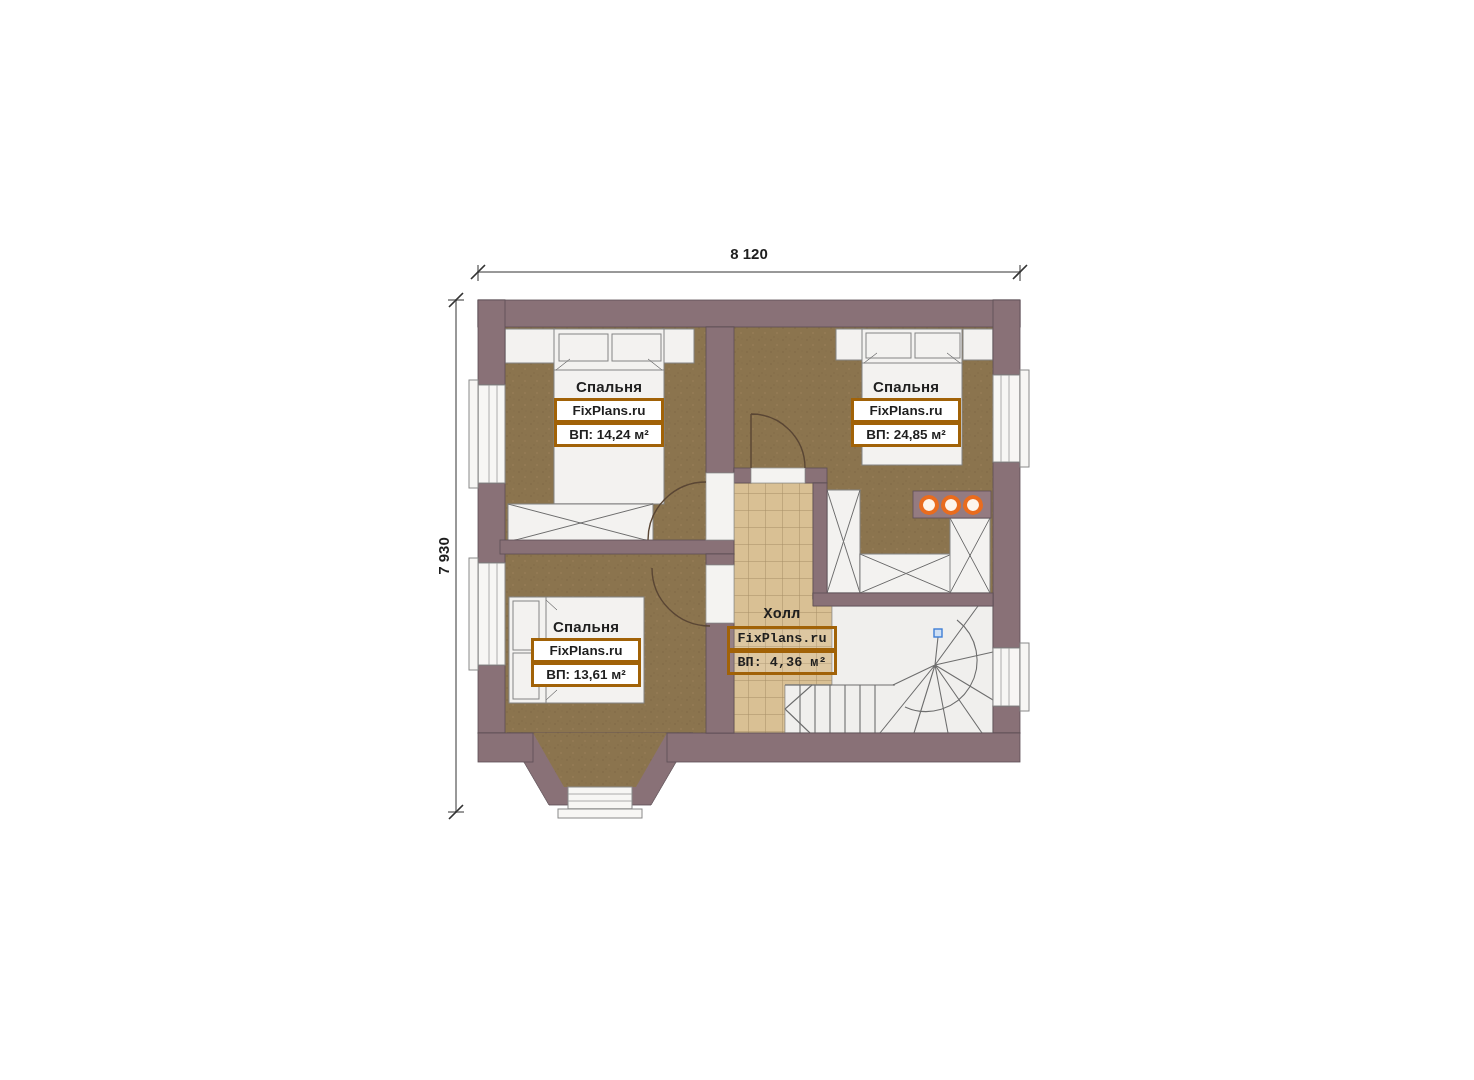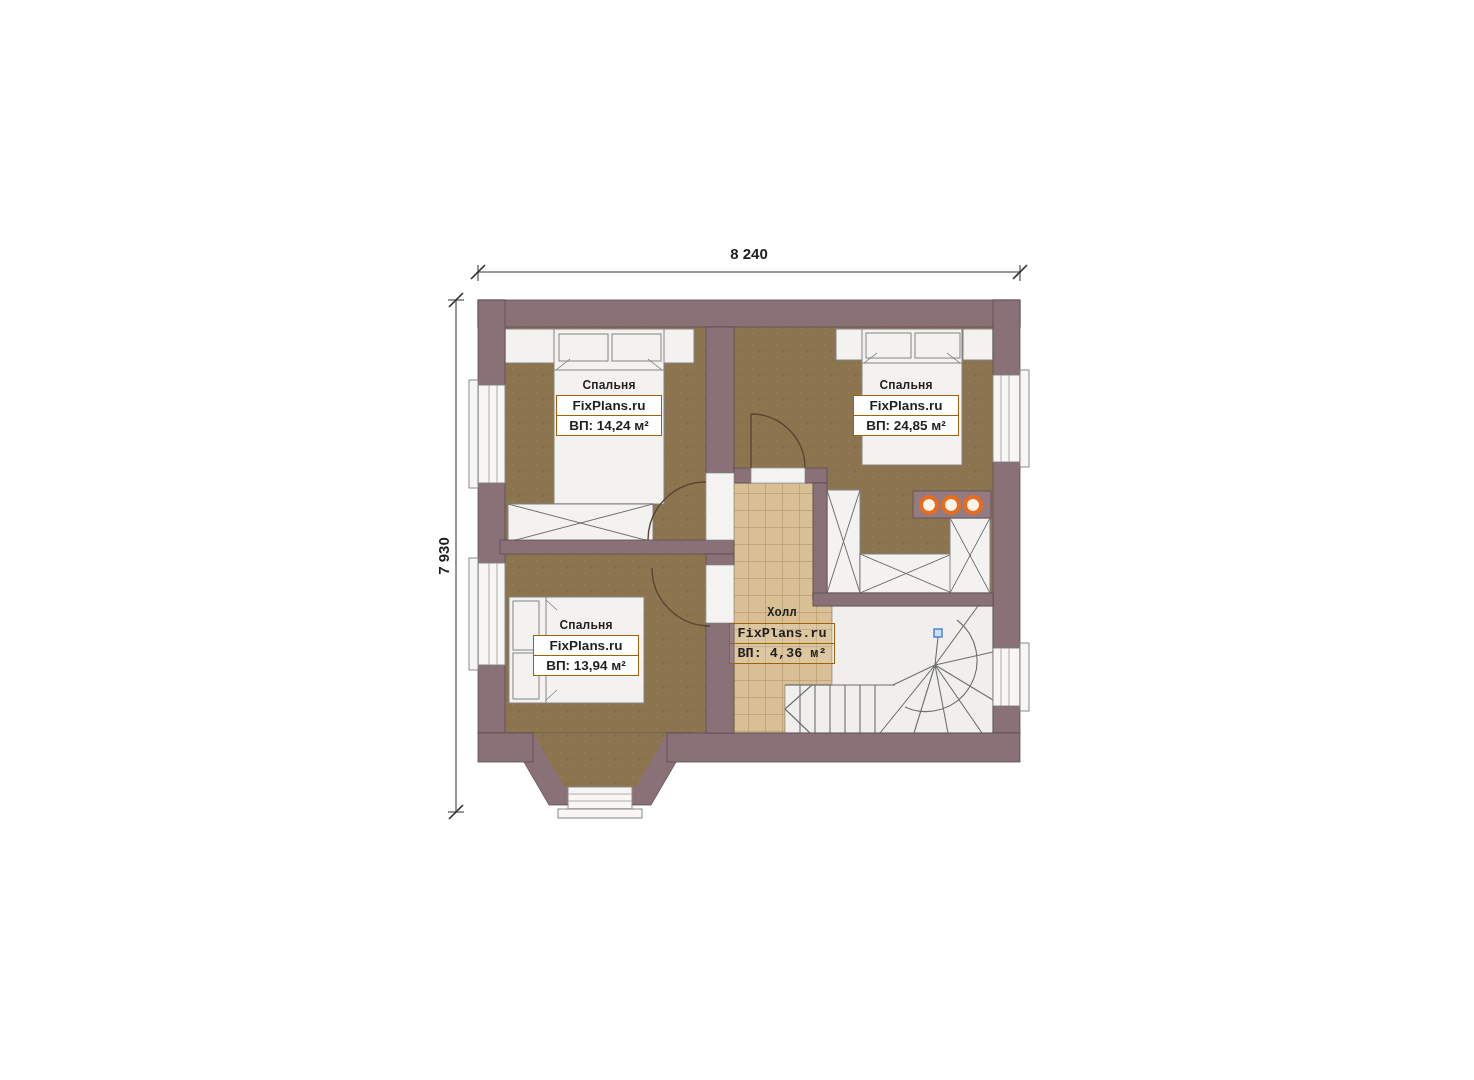--- a/index.html
+++ b/index.html
@@ -20,22 +20,22 @@
   .furnline{stroke:#848484;stroke-width:1;fill:none;}
   .xline{stroke:#6e6e6e;stroke-width:1;fill:none;}
   .stairline{stroke:#6e6e6e;stroke-width:1.1;fill:none;}
   .winrect{fill:#f7f6f4;stroke:#8a8a8a;stroke-width:1;}
   .winline{stroke:#9a9a9a;stroke-width:0.8;fill:none;}
   .threshold{fill:#f4f3f1;stroke:#9a9a9a;stroke-width:0.8;}
   .doorarc{stroke:var(--door-line);stroke-width:1.4;fill:none;}
   .dim{stroke:var(--dim-line);stroke-width:1;fill:none;}
   .dimtick{stroke:var(--dim-line);stroke-width:1.7;fill:none;}
   .room-label{position:absolute;display:flex;flex-direction:column;align-items:center;z-index:5;}
-  .room-name{font-size:12px;font-weight:bold;letter-spacing:0.2px;margin-bottom:4px;white-space:nowrap;text-align:right;}
-  .label-box{border:1px solid #a16207;background:#ffffff;font-size:13.5px;font-weight:600;
+  .room-name{font-size:15px;font-weight:bold;letter-spacing:0.2px;margin-bottom:4px;white-space:nowrap;text-align:right;}
+  .label-box{border:3px solid #a16207;background:#ffffff;font-size:13.5px;font-weight:600;
     padding:1px 6px;min-width:92px;text-align:center;line-height:17px;margin-top:-1px;white-space:nowrap;}
   .room-label.transparent .label-box{background:rgba(255,255,255,0.12);}
   .dim-text{position:absolute;font-size:15px;font-weight:bold;text-align:center;z-index:5;}
   .dim-text.vertical{transform:rotate(-90deg);transform-origin:center center;}
 </style>
 </head>
 <body>
 
 <div class="canvas">
 
@@ -194,25 +194,25 @@
 
 <div class="room-label" style="left:846px;top:378px;width:120px;">
   <div class="room-name">Спальня</div>
   <div class="label-box">FixPlans.ru</div>
   <div class="label-box">ВП: 24,85 м²</div>
 </div>
 
 <div class="room-label" style="left:526px;top:618px;width:120px;">
   <div class="room-name">Спальня</div>
   <div class="label-box">FixPlans.ru</div>
-  <div class="label-box">ВП: 13,94 м²</div>
+  <div class="label-box">ВП: 13,61 м²</div>
 </div>
 
 <div class="room-label transparent" style="left:726px;top:606px;width:112px;font-family:Liberation Mono, monospace;">
   <div class="room-name">Холл</div>
   <div class="label-box">FixPlans.ru</div>
   <div class="label-box">ВП: 4,36 м²</div>
 </div>
 
-<div class="dim-text" style="left:699px;top:245px;width:100px;">8 240</div>
+<div class="dim-text" style="left:699px;top:245px;width:100px;">8 120</div>
 <div class="dim-text vertical" style="left:404px;top:547px;width:80px;height:18px;">7 930</div>
 
 </div>
 
 </body></html>

